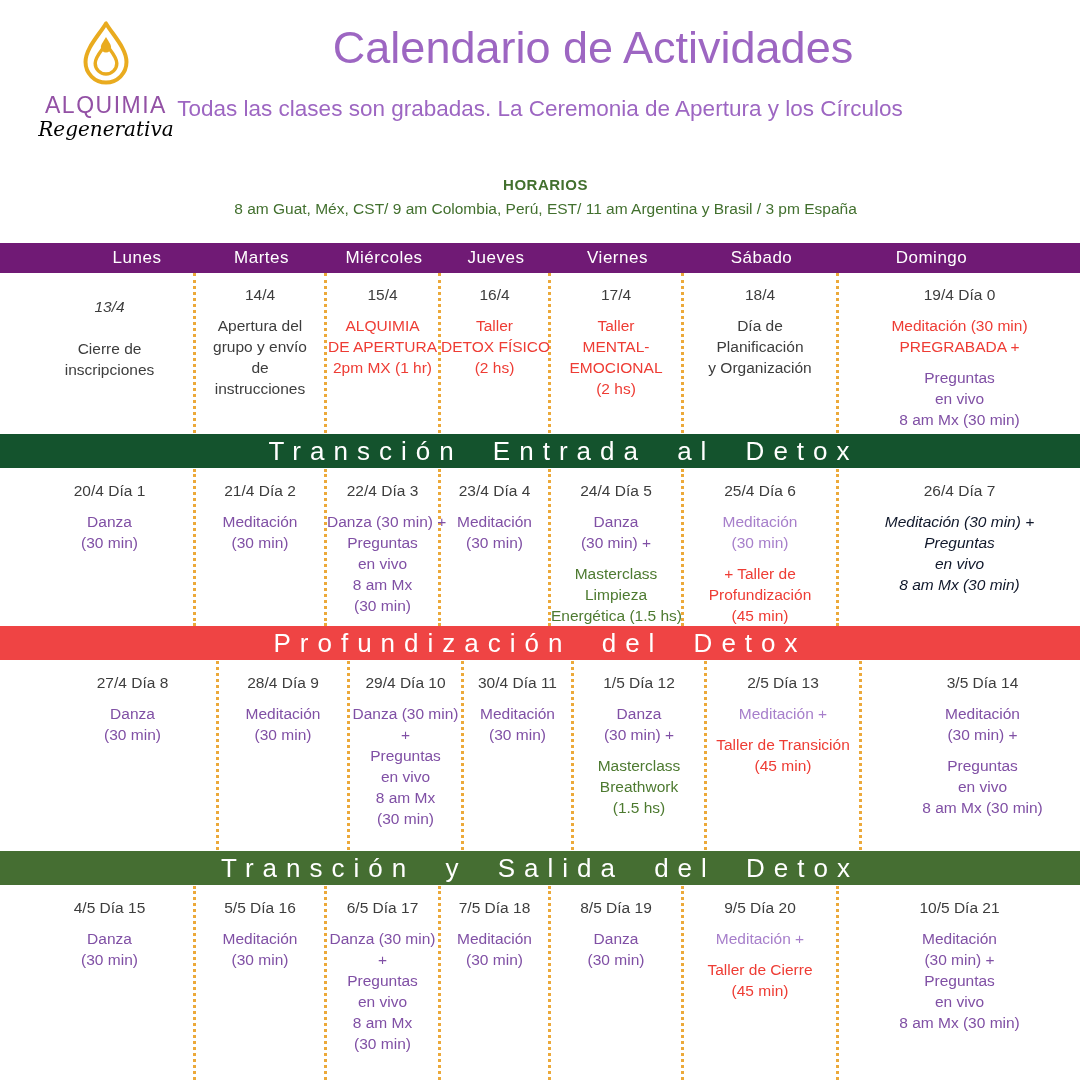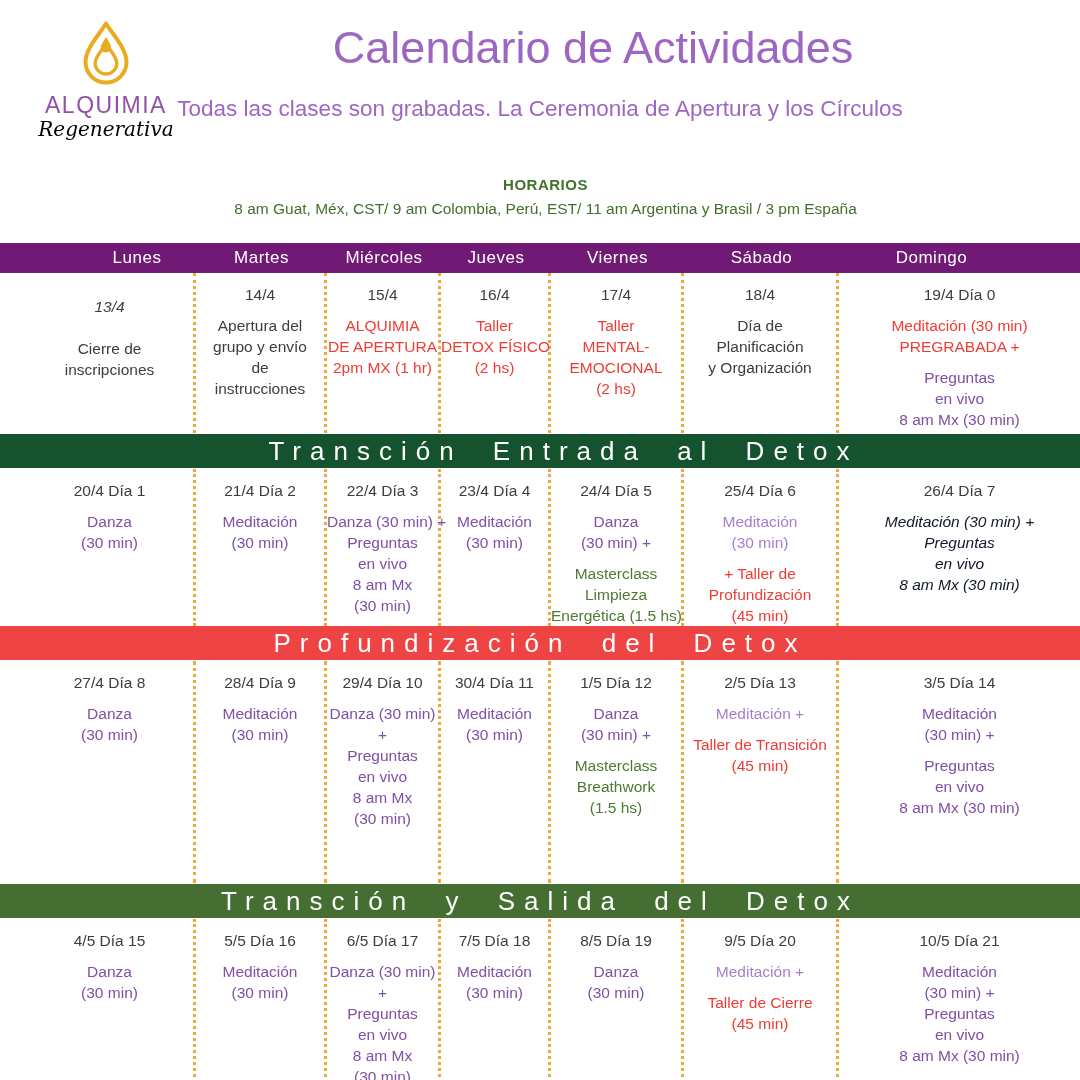--- a/index.html
+++ b/index.html
@@ -29,21 +29,21 @@
               justify-content:center;letter-spacing:.5px;}
   .day-header.col-0{padding-left:78px;}
   .day-header.col-6{padding-right:56px;}
 
   .week-row .cell{box-sizing:border-box;border-right:3px dotted #eca93a;
                   text-align:center;padding-top:13px;overflow:visible;}
   .week-row .cell:last-child{border-right:none;}
   .cell.col-0{padding-left:26px;}
   .week-0{height:160px;}
   .week-1{height:156px;}
-  .week-2{height:222px;}
+  .week-2{height:189px;margin-left:23px;}
   .week-3{height:200px;}
 
   .cell-date{color:#3d3d3d;font-size:15.5px;margin-bottom:11px;}
   .week-0 .col-0 .cell-date{margin-top:12px;margin-bottom:22px;font-style:italic;}
   .seg{font-size:15.5px;}
   .seg .line{line-height:21px;white-space:nowrap;}
   .seg + .seg{margin-top:10px;}
 
   .banner{height:34px;display:flex;align-items:center;justify-content:center;
           color:#ffffff;font-size:26px;font-weight:400;letter-spacing:9px;

